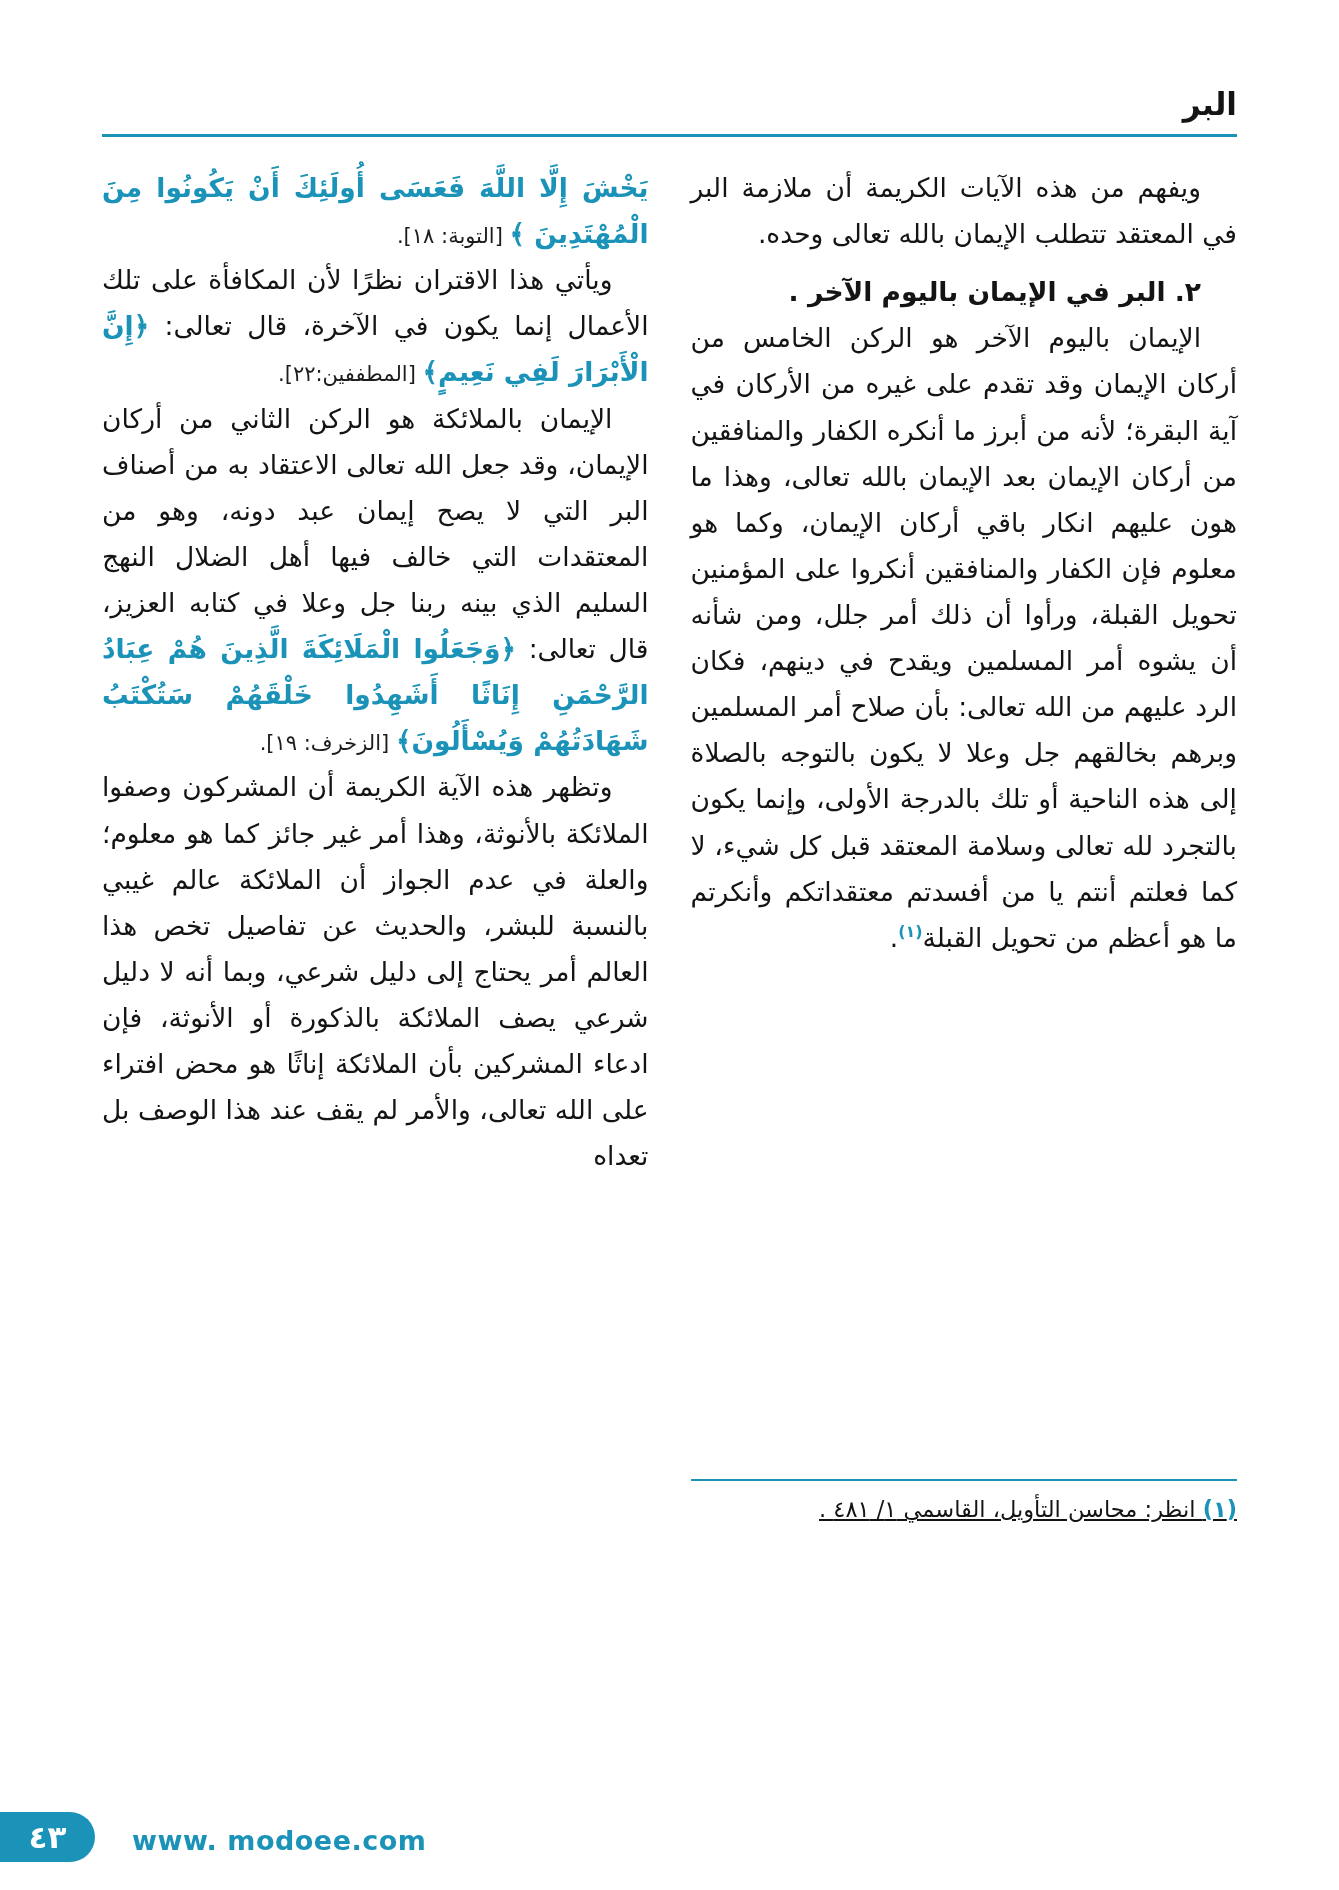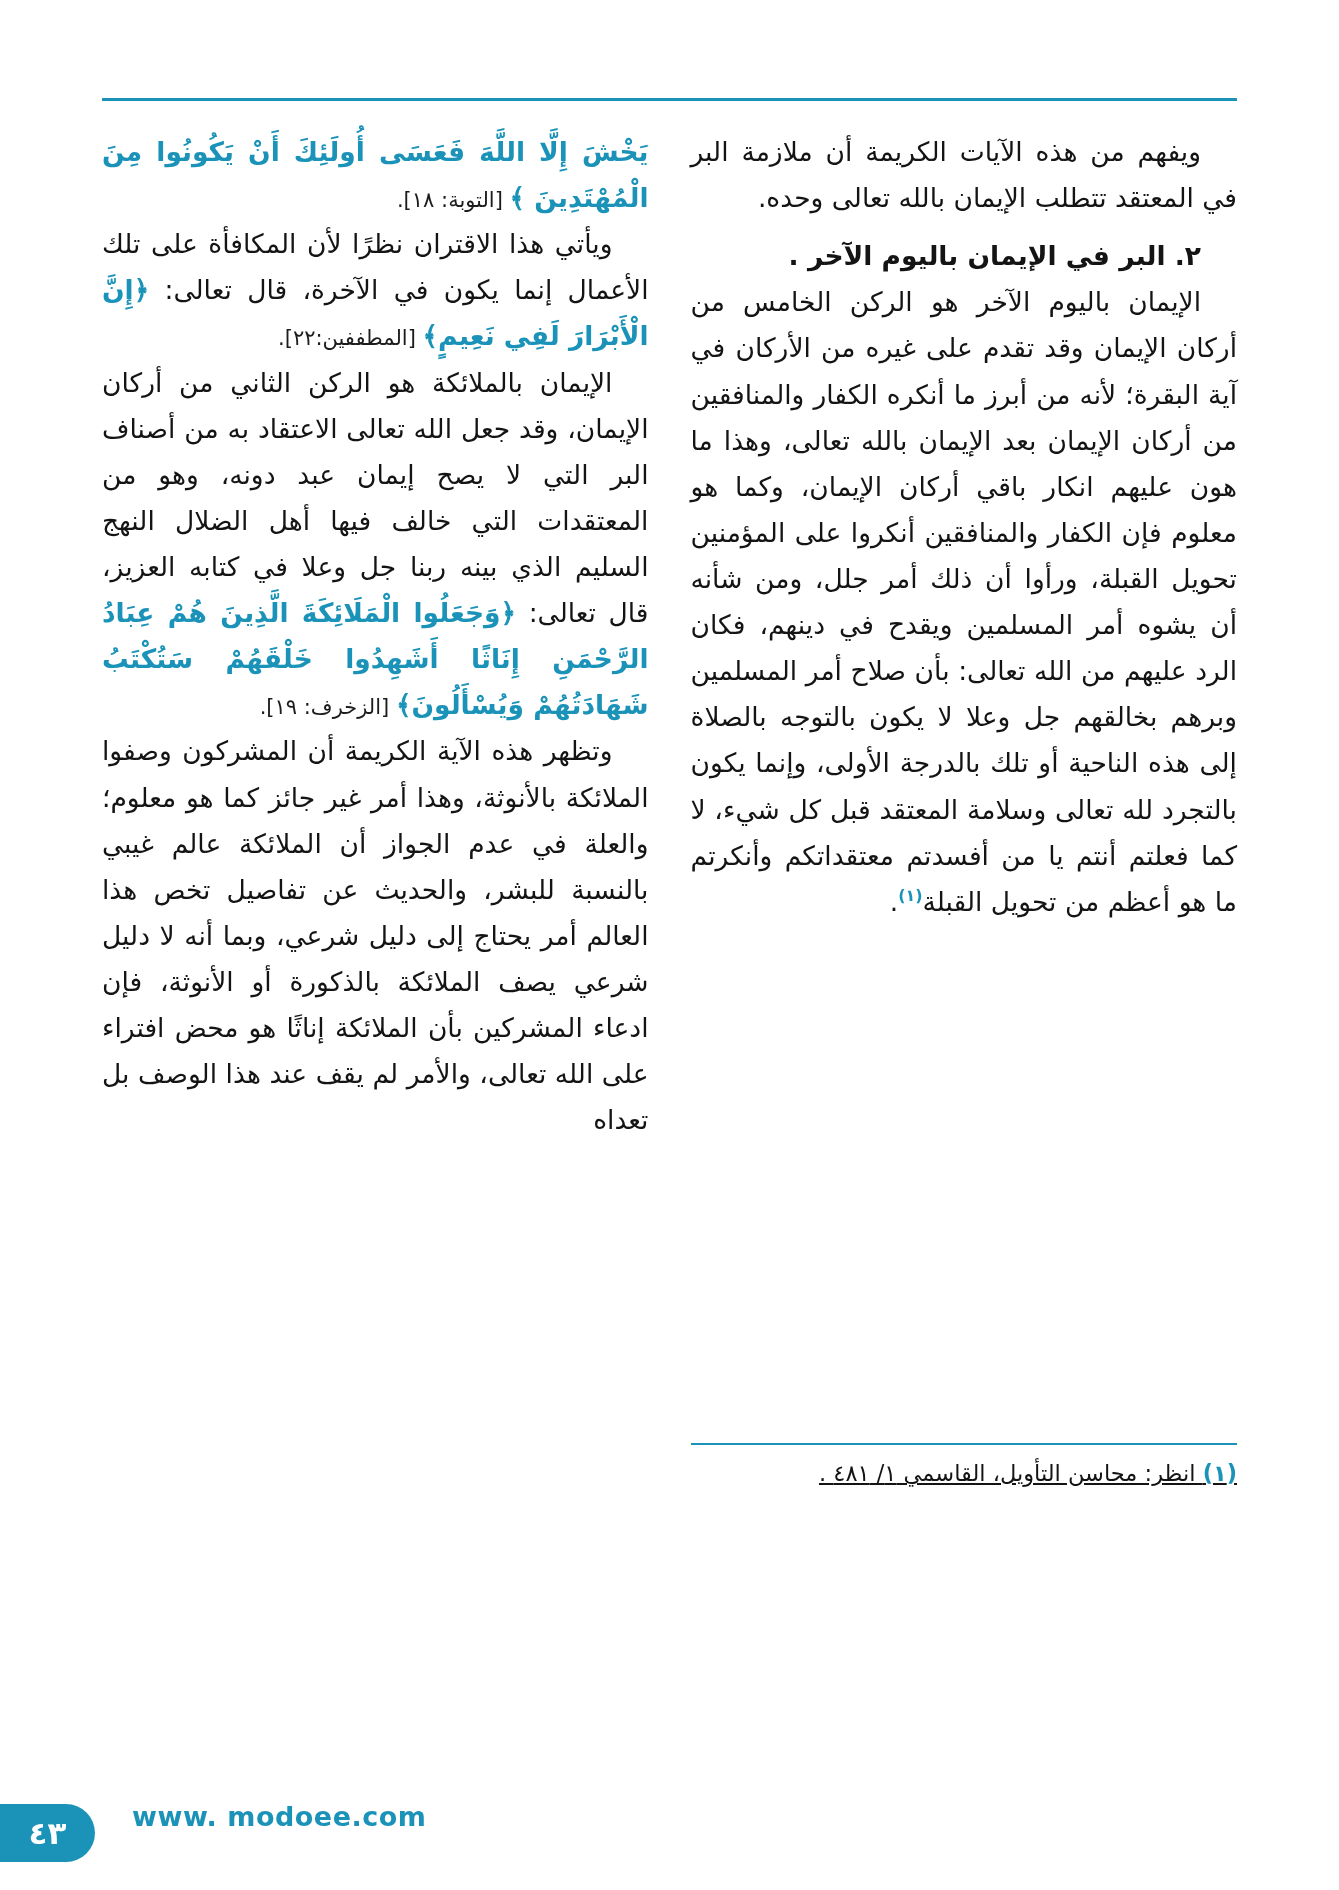--- a/index.html
+++ b/index.html
@@ -48,41 +48,42 @@
 
   
   .footnote { margin-top: auto; padding-top: 8px; text-decoration: underline; }
   .footnote-rule { height: 2px; background: var(--accent); margin-bottom: 12px; }
   .footnote-text { margin: 0; font-size: 22.5px; line-height: 1.5; text-align: right; direction: rtl; }
   .footnote-marker { color: var(--accent); font-weight: bold; }
 
   
   .page-badge {
     position: absolute; left: 0; bottom: 28px;
-    width: 95px; height: 58px;
+    width: 95px; height: 50px;
     background: var(--accent);
     color: #ffffff;
     border-radius: 0 29px 29px 0;
     display: flex; align-items: center; justify-content: center;
     font-size: 31px; font-weight: bold;
   }
   .site-url {
-    position: absolute; left: 132px; bottom: 58px;
+    position: absolute; left: 132px; bottom: 34px;
     color: var(--accent);
     font-size: 27px; font-weight: bold;
     direction: ltr;
     letter-spacing: 0.5px;
   }
 </style>
 </head>
 <body>
 
 <div class="page">
 
   <header class="page-header">
+    <div class="header-title">البر</div>
     <div class="header-rule"></div>
   </header>
 
   <main class="columns">
     <section class="col col-right">
       <div class="col-body">
           <p class="para"><span class="run-normal">ويفهم من هذه الآيات الكريمة أن ملازمة البر في المعتقد تتطلب الإيمان بالله تعالى وحده.</span></p>
           <p class="para heading"><span class="run-normal">٢. البر في الإيمان باليوم الآخر .</span></p>
           <p class="para"><span class="run-normal">الإيمان باليوم الآخر هو الركن الخامس من أركان الإيمان وقد تقدم على غيره من الأركان في آية البقرة؛ لأنه من أبرز ما أنكره الكفار والمنافقين من أركان الإيمان بعد الإيمان بالله تعالى، وهذا ما هون عليهم انكار باقي أركان الإيمان، وكما هو معلوم فإن الكفار والمنافقين أنكروا على المؤمنين تحويل القبلة، ورأوا أن ذلك أمر جلل، ومن شأنه أن يشوه أمر المسلمين ويقدح في دينهم، فكان الرد عليهم من الله تعالى: بأن صلاح أمر المسلمين وبرهم بخالقهم جل وعلا لا يكون بالتوجه بالصلاة إلى هذه الناحية أو تلك بالدرجة الأولى، وإنما يكون بالتجرد لله تعالى وسلامة المعتقد قبل كل شيء، لا كما فعلتم أنتم يا من أفسدتم معتقداتكم وأنكرتم ما هو أعظم من تحويل القبلة</span><span class="run-sup">(١)</span><span class="run-normal">.</span></p>
         </div>

